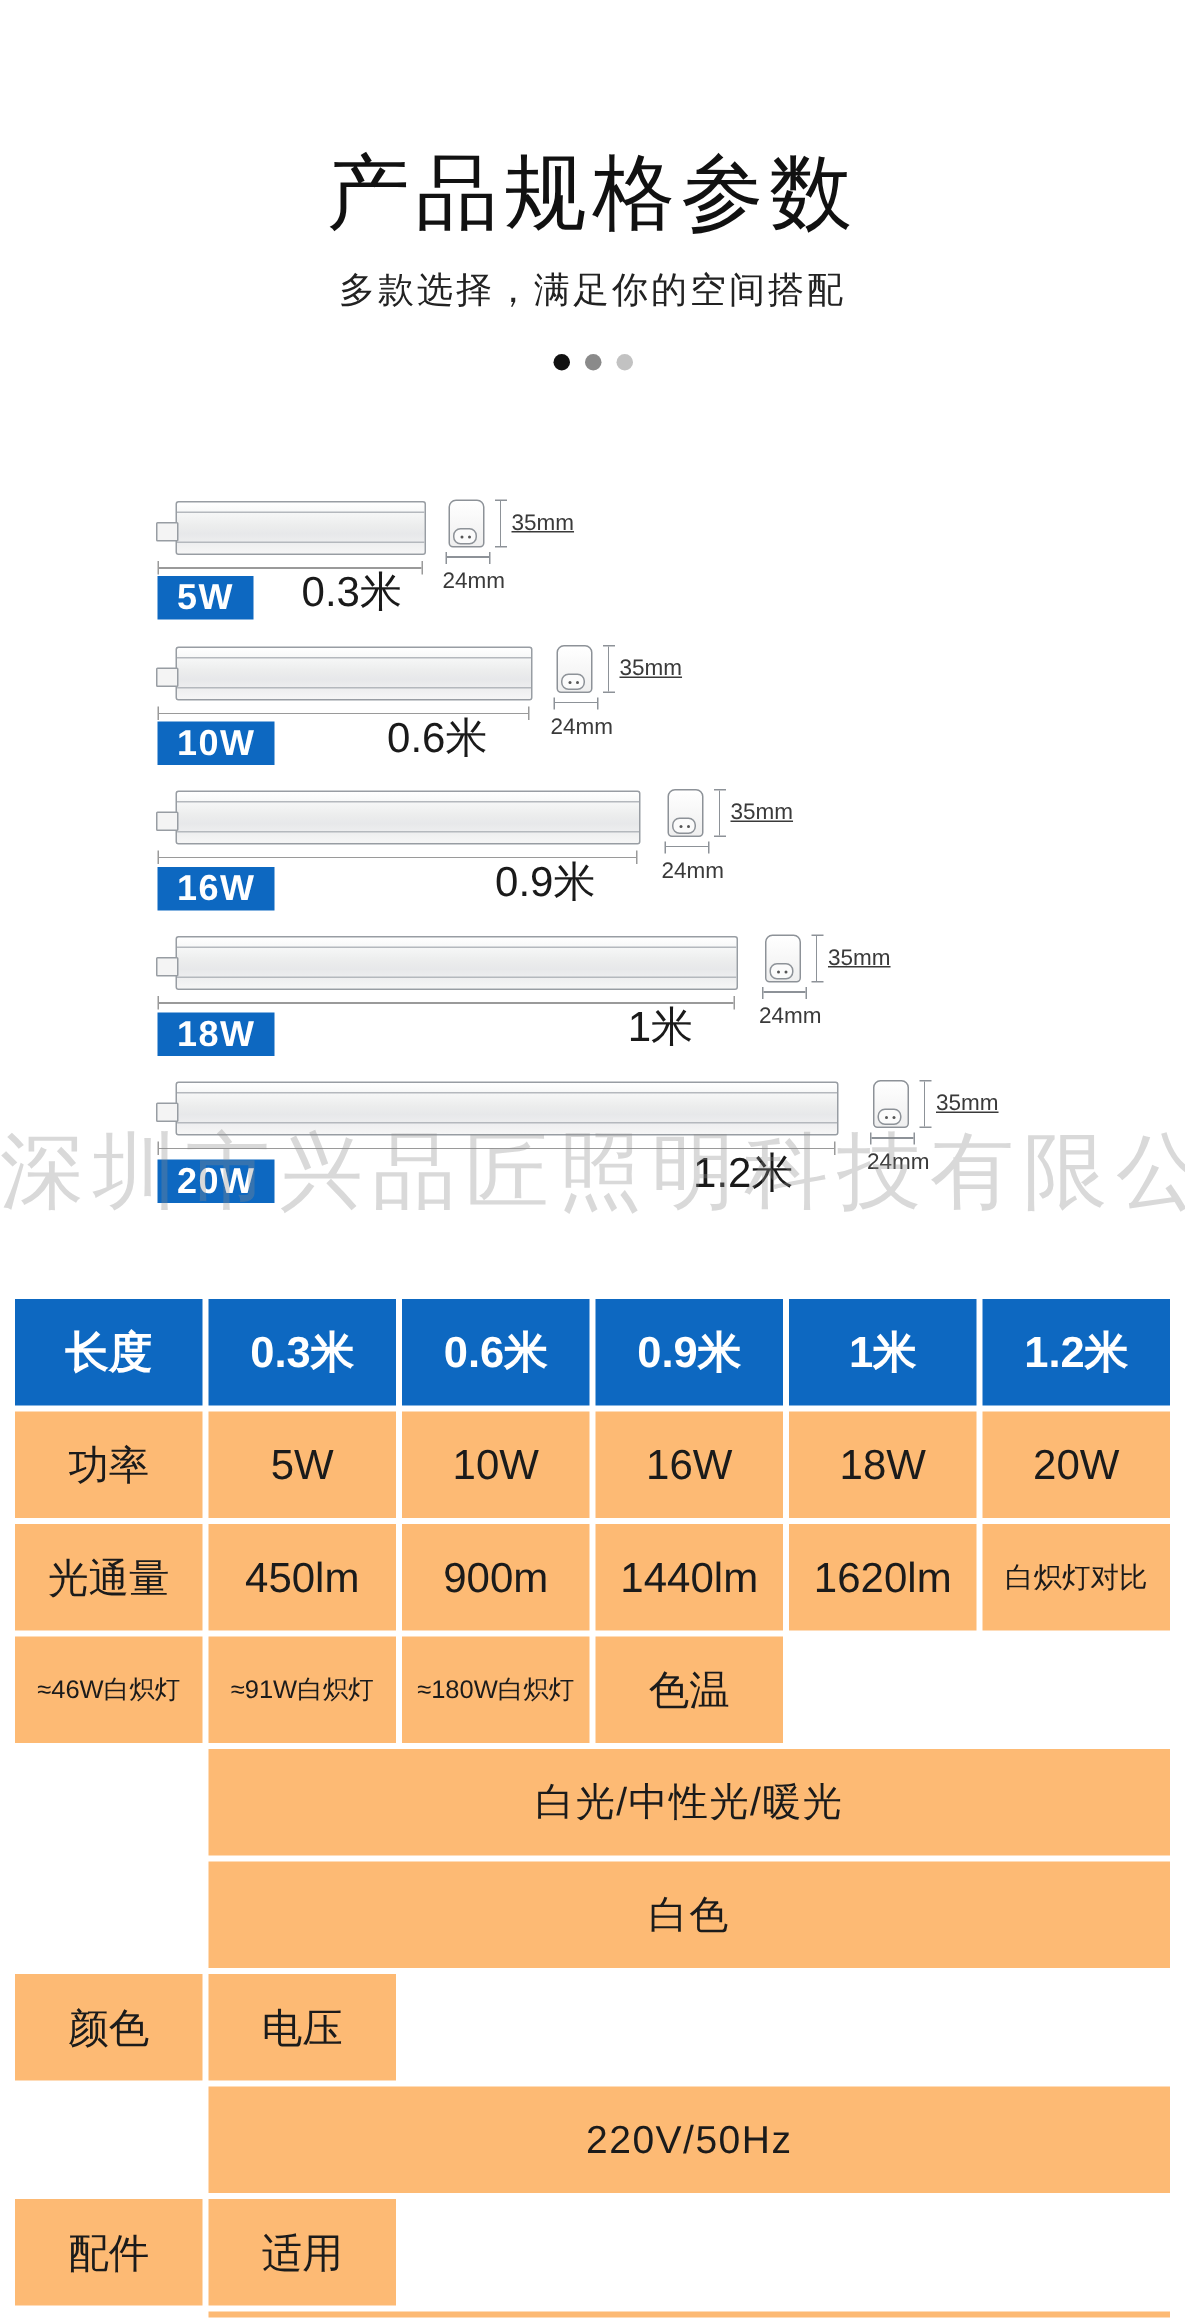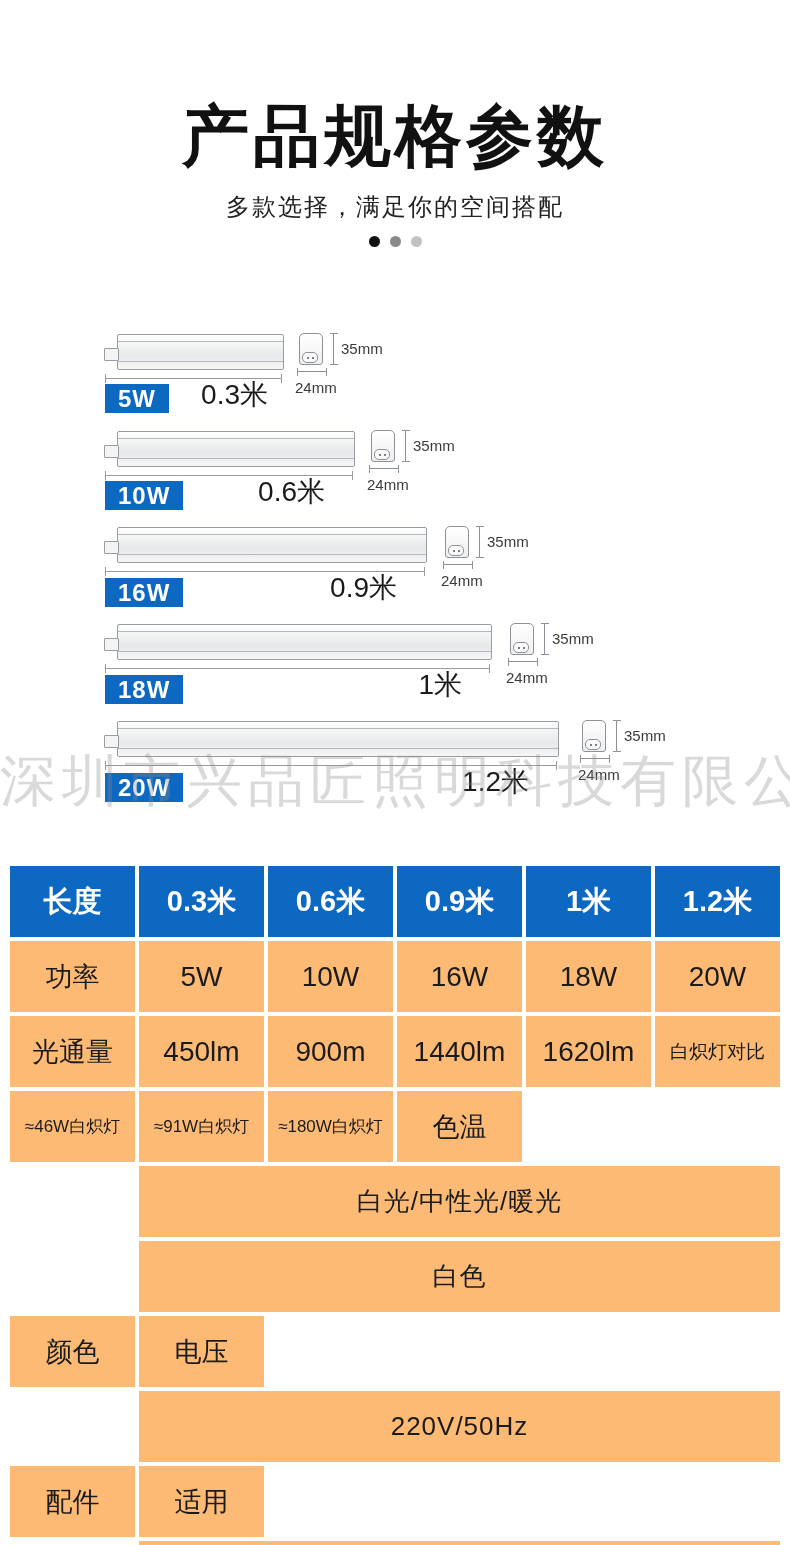--- a/index.html
+++ b/index.html
@@ -2,21 +2,21 @@
 <html><head>
 <meta charset="utf-8">
 <style>
   html,body{margin:0;padding:0;background:#ffffff;}
   body{
     width:790px;height:1545px;position:relative;overflow:hidden;
     font-family:"Liberation Sans","DejaVu Sans",sans-serif;color:#1b1b1b;
   }
   
   .hero{position:absolute;top:96px;left:0;width:100%;text-align:center;}
-  .hero-title{font-size:67px;line-height:1.18;font-weight:700;letter-spacing:4px;color:#111;}
+  .hero-title{font-size:55px;line-height:1.18;font-weight:400;letter-spacing:4px;color:#111;}
   .hero-sub{margin-top:16px;font-size:24px;letter-spacing:2px;color:#222;}
   .dots{position:absolute;top:236px;left:0;width:100%;display:flex;justify-content:center;gap:10px;}
   .dot{width:11px;height:11px;border-radius:50%;}
   
   .product{position:absolute;left:0;width:790px;height:100px;}
   .tube-wrap{position:absolute;left:117px;top:0;}
   .tube{
     position:relative;height:34px;border:1px solid #989da3;border-radius:2px;
     background:linear-gradient(#ffffff 0%,#f7f8f8 18%,#eceded 45%,#e7e8ea 62%,#f6f6f6 100%);
   }
@@ -38,21 +38,21 @@
   .cross .socket{
     position:absolute;left:2px;bottom:1px;width:14px;height:9px;border:1px solid #8d9298;border-radius:5px;
     display:flex;align-items:center;justify-content:center;gap:3px;background:#fbfbfb;
   }
   .cross .socket i{display:block;width:2px;height:2px;border-radius:50%;background:#555;}
   .vdim{
     position:absolute;left:31px;top:0;width:8px;height:30px;
     border-top:1px solid #8d9298;border-bottom:1px solid #8d9298;
     background:linear-gradient(to right,transparent 3px,#8d9298 3px,#8d9298 4px,transparent 4px);
   }
-  .vlabel{position:absolute;left:42px;top:7px;font-size:15px;color:#3a3a3a;}
+  .vlabel{position:absolute;left:42px;top:7px;font-size:15px;color:#3a3a3a;text-decoration:underline;}
   .hdim{
     position:absolute;left:-2px;top:35px;width:28px;height:8px;
     border-left:1px solid #8d9298;border-right:1px solid #8d9298;
     background:linear-gradient(to bottom,transparent 3px,#8d9298 3px,#8d9298 4px,transparent 4px);
   }
   .hlabel{position:absolute;left:-4px;top:46px;font-size:15px;color:#3a3a3a;}
   .badge{
     position:absolute;left:105px;background:#0d68c1;color:#fff;font-weight:bold;
     font-size:24px;line-height:29px;padding:0 13px;letter-spacing:1px;
   }

